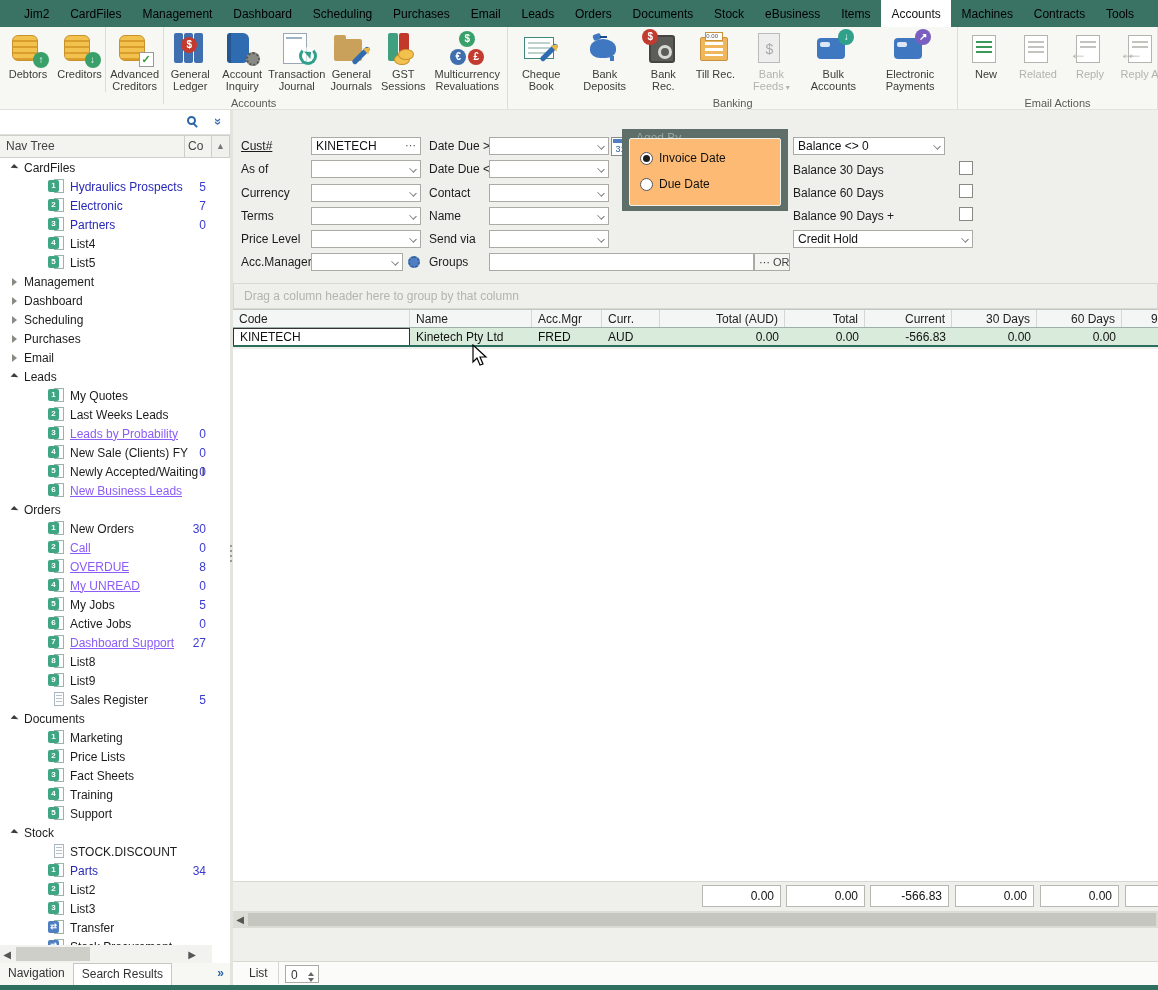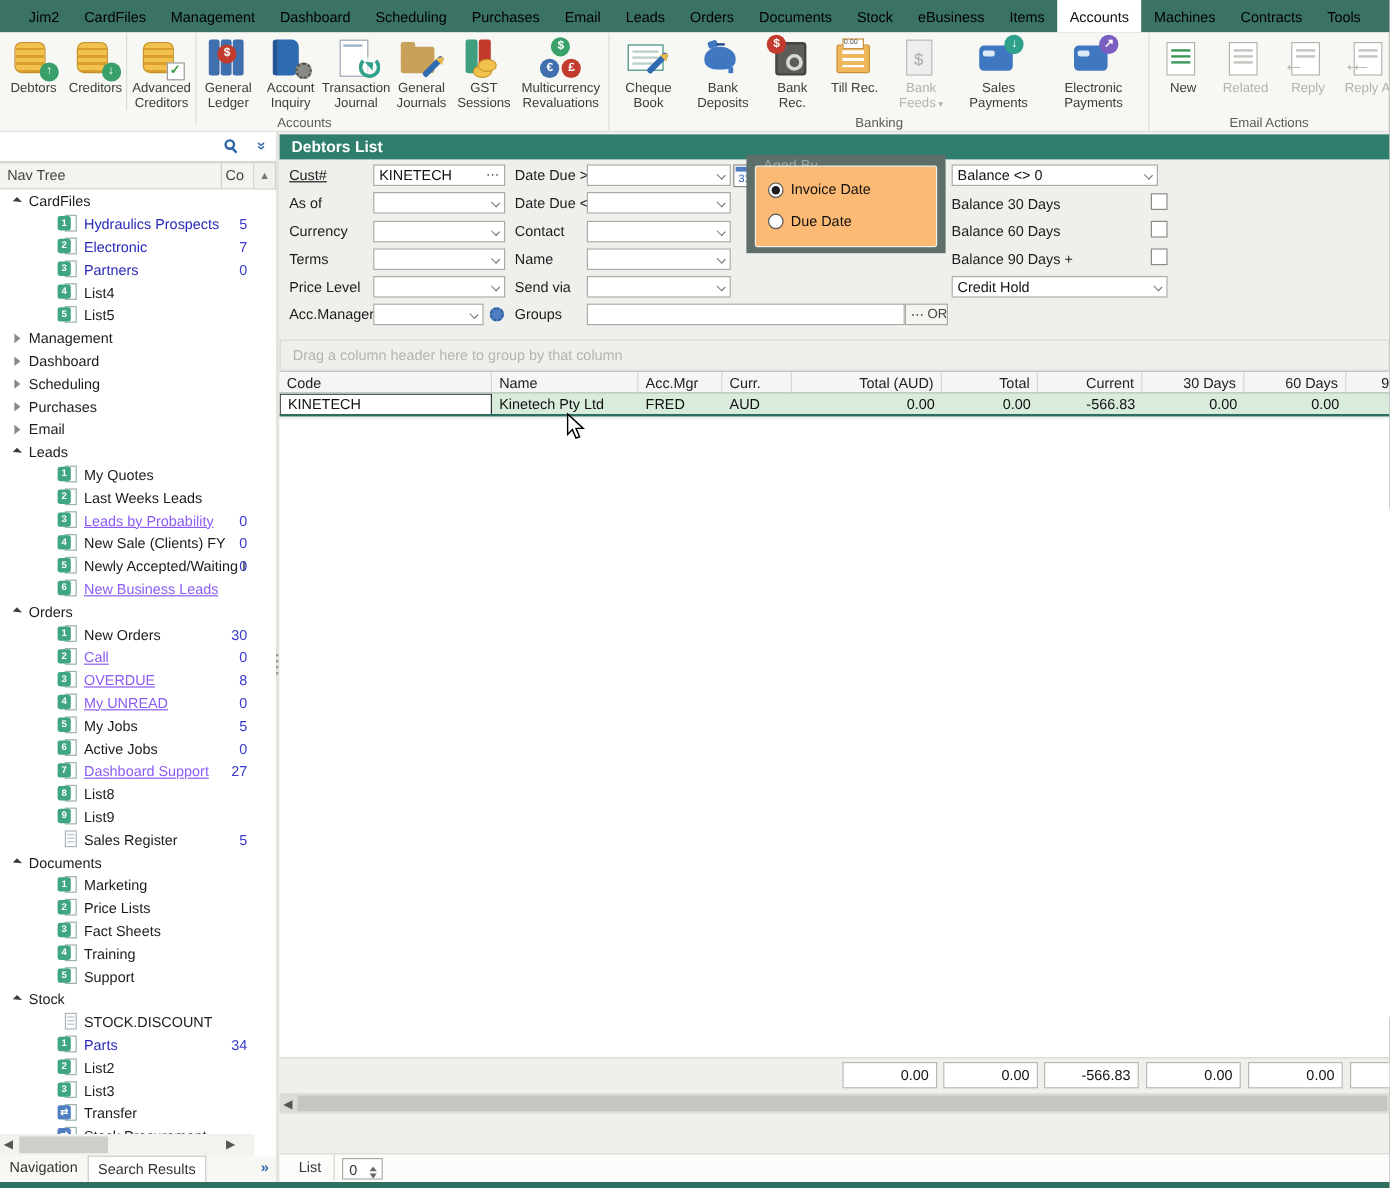--- a/index.html
+++ b/index.html
@@ -294,21 +294,21 @@
           <span class="ic">
             <span class="gpage">$</span>
           </span>
           <div class="rlabel">Bank Feeds<span class="ddn">▾</span></div>
         </div>
         <div class="ritem">
           <span class="ic">
             <span class="wallet"></span>
             <span class="badge" style="right: -2px; top: -2px; background: rgb(47, 160, 138);">↓</span>
           </span>
-          <div class="rlabel">Sales Payments</div>
+          <div class="rlabel">Bulk Accounts</div>
         </div>
         <div class="ritem">
           <span class="ic">
             <span class="wallet"></span>
             <span class="badge" style="right: -2px; top: -2px; background: rgb(122, 95, 192);">↗</span>
           </span>
           <div class="rlabel">Electronic Payments</div>
         </div>
         <div class="rglabel">Banking</div>
       </div>
@@ -658,21 +658,20 @@
     </div>
     <div id="navtabs">
       <div class="ntab">Navigation</div>
       <div class="ntab boxed">Search Results</div>
       <div class="more">»</div>
     </div>
   </div>
   <div id="split"></div>
 
   <div id="main">
-    <div id="titlebar">Debtors List</div>
 
     <div id="filter">
 
       <div class="flabel und" style="left:8px;top:6px">Cust#</div>
       <div class="field" style="left:78px;top:4px;width:110px">
           <span>KINETECH</span>
           <span class="dots">⋯</span>
         </div>
       <div class="flabel" style="left:8px;top:29px">As of</div>
       <div class="field" style="left:78px;top:27px;width:110px">
@@ -732,21 +731,21 @@
               <span class="rb sel"></span>
               <span>Invoice Date</span>
             </div>
           <div class="rrow" style="left:10px;top:38px">
               <span class="rb"></span>
               <span>Due Date</span>
             </div>
         </div>
       </div>
 
-      <div class="field" style="left:560px;top:4px;width:172px">
+      <div class="field" style="left:560px;top:4px;width:152px">
           <span>Balance &lt;&gt; 0</span>
           <span class="chev"></span>
         </div>
       <div class="flabel" style="left:560px;top:30px">Balance 30 Days</div>
       <div class="cb" style="left:726px;top:28px"></div>
       <div class="flabel" style="left:560px;top:53px">Balance 60 Days</div>
       <div class="cb" style="left:726px;top:51px"></div>
       <div class="flabel" style="left:560px;top:76px">Balance 90 Days +</div>
       <div class="cb" style="left:726px;top:74px"></div>
       <div class="field" style="left:560px;top:97px;width:180px">

